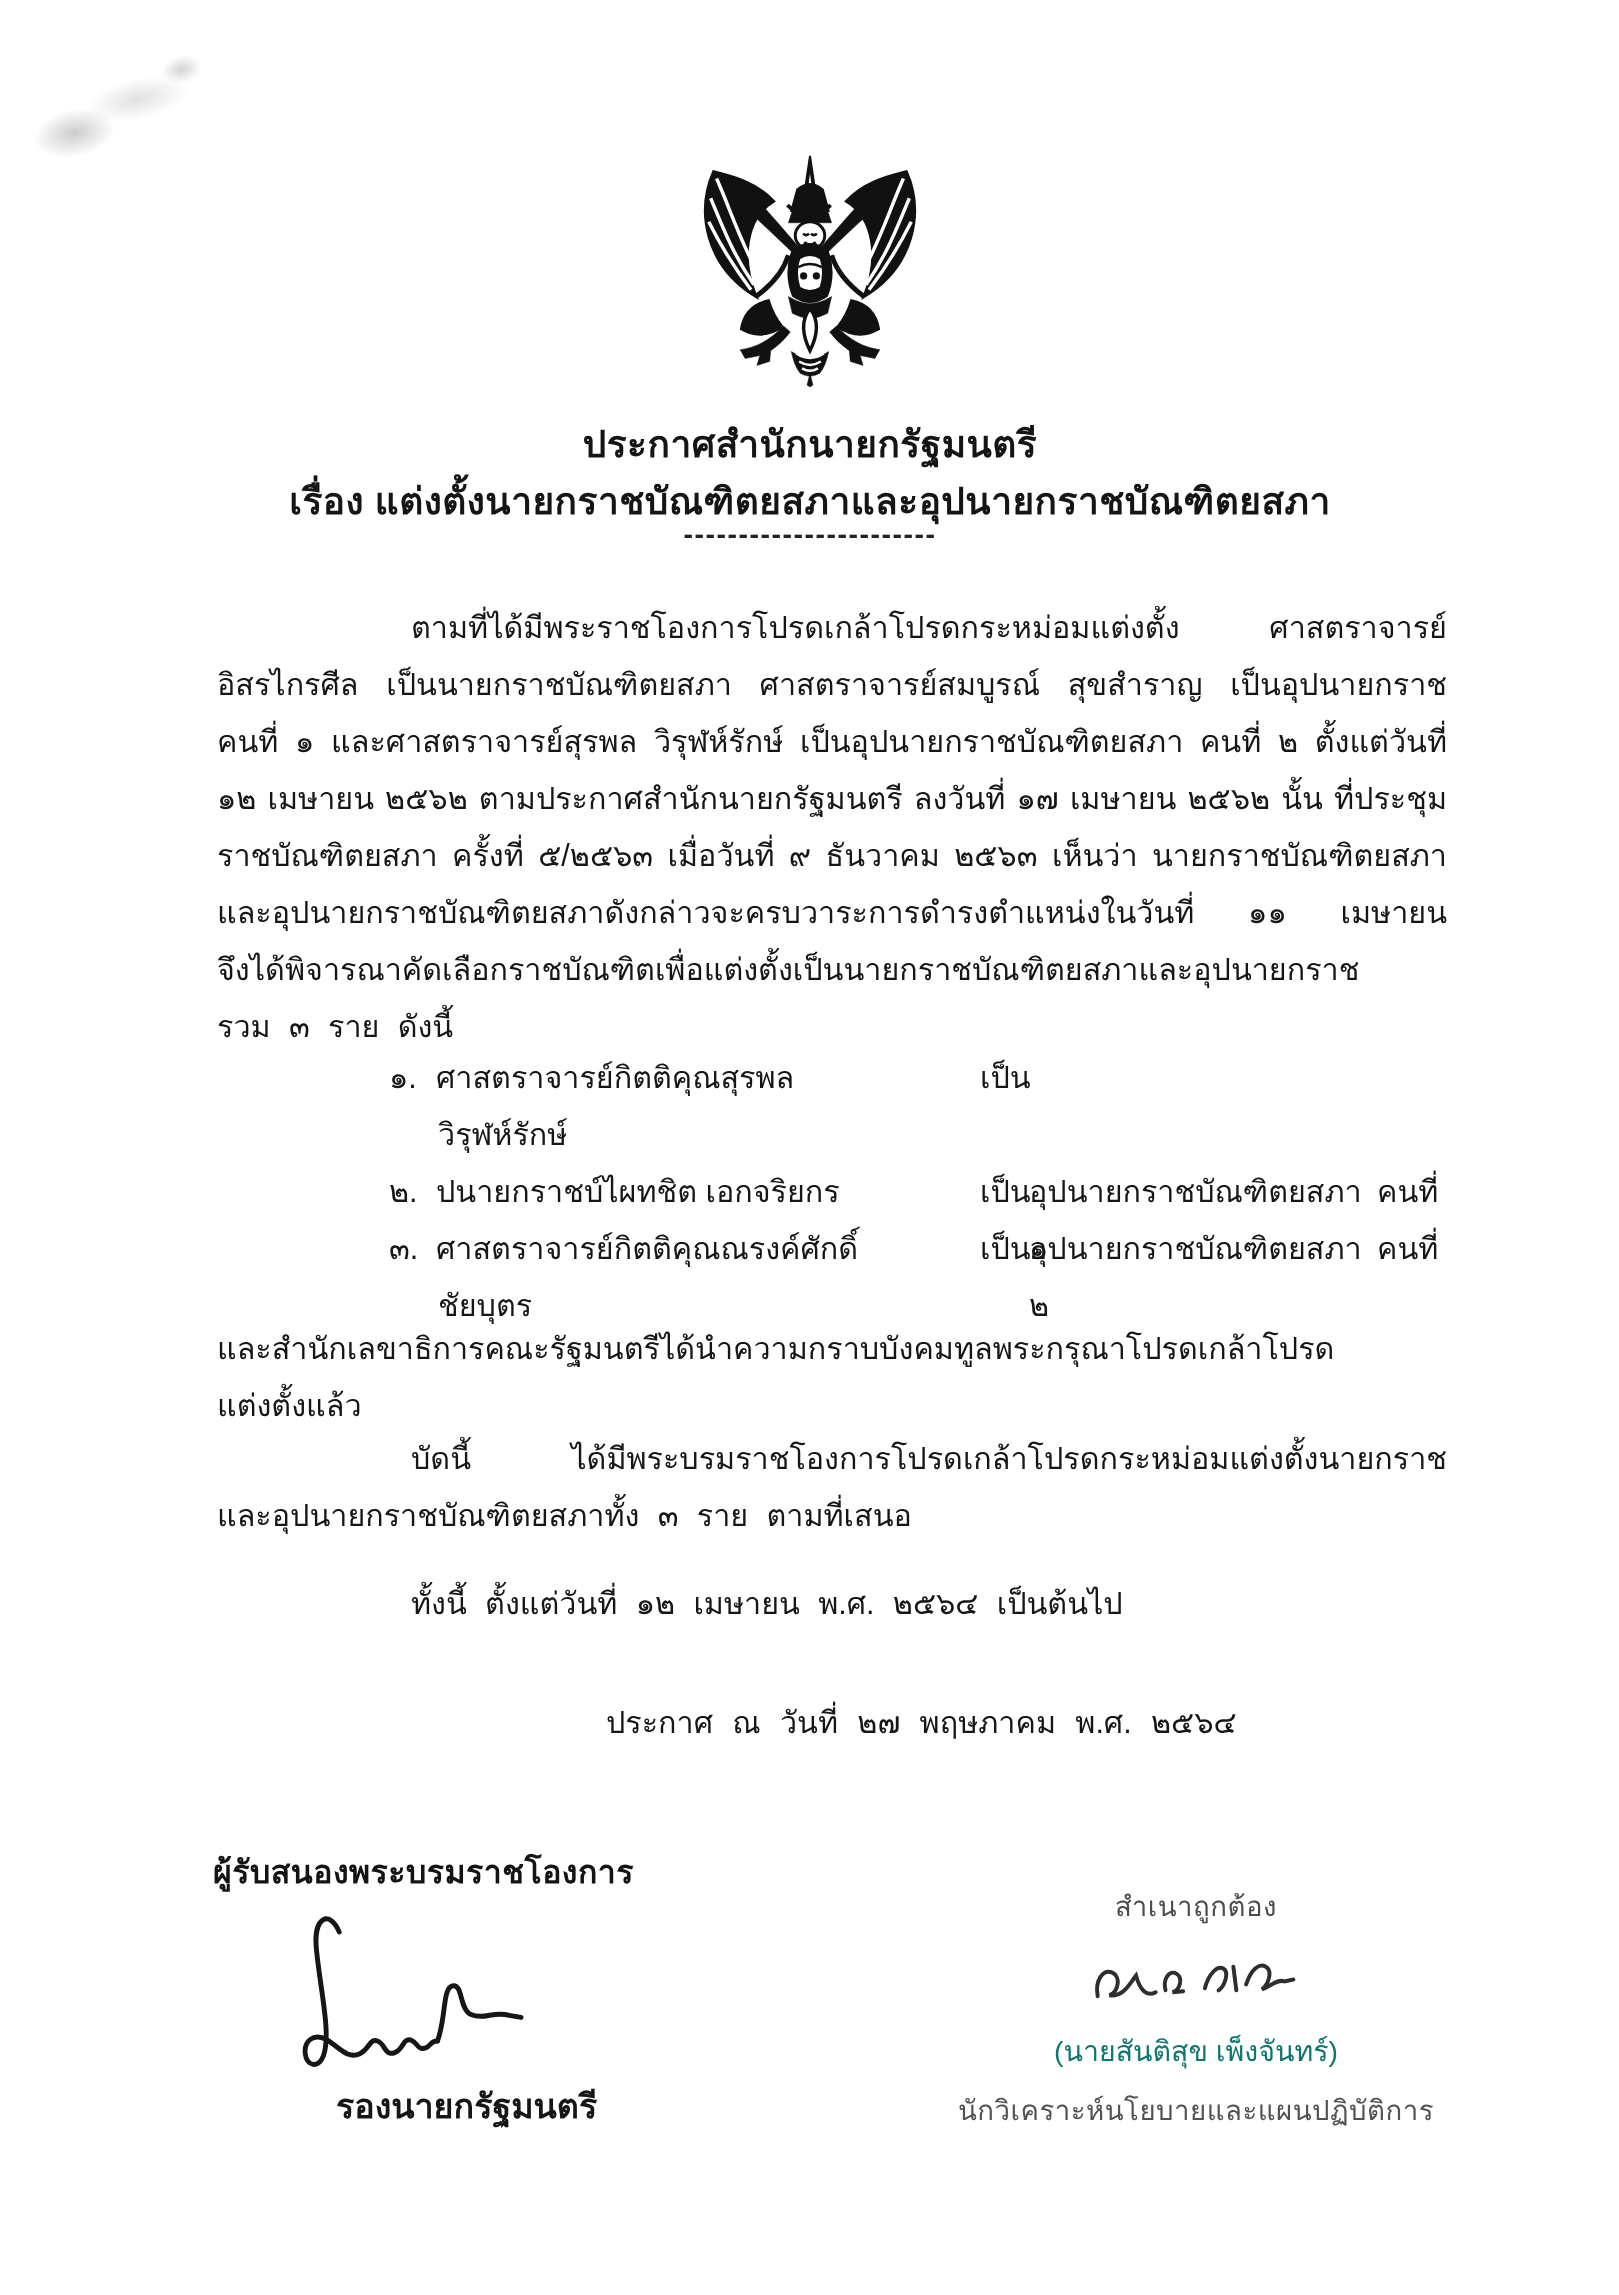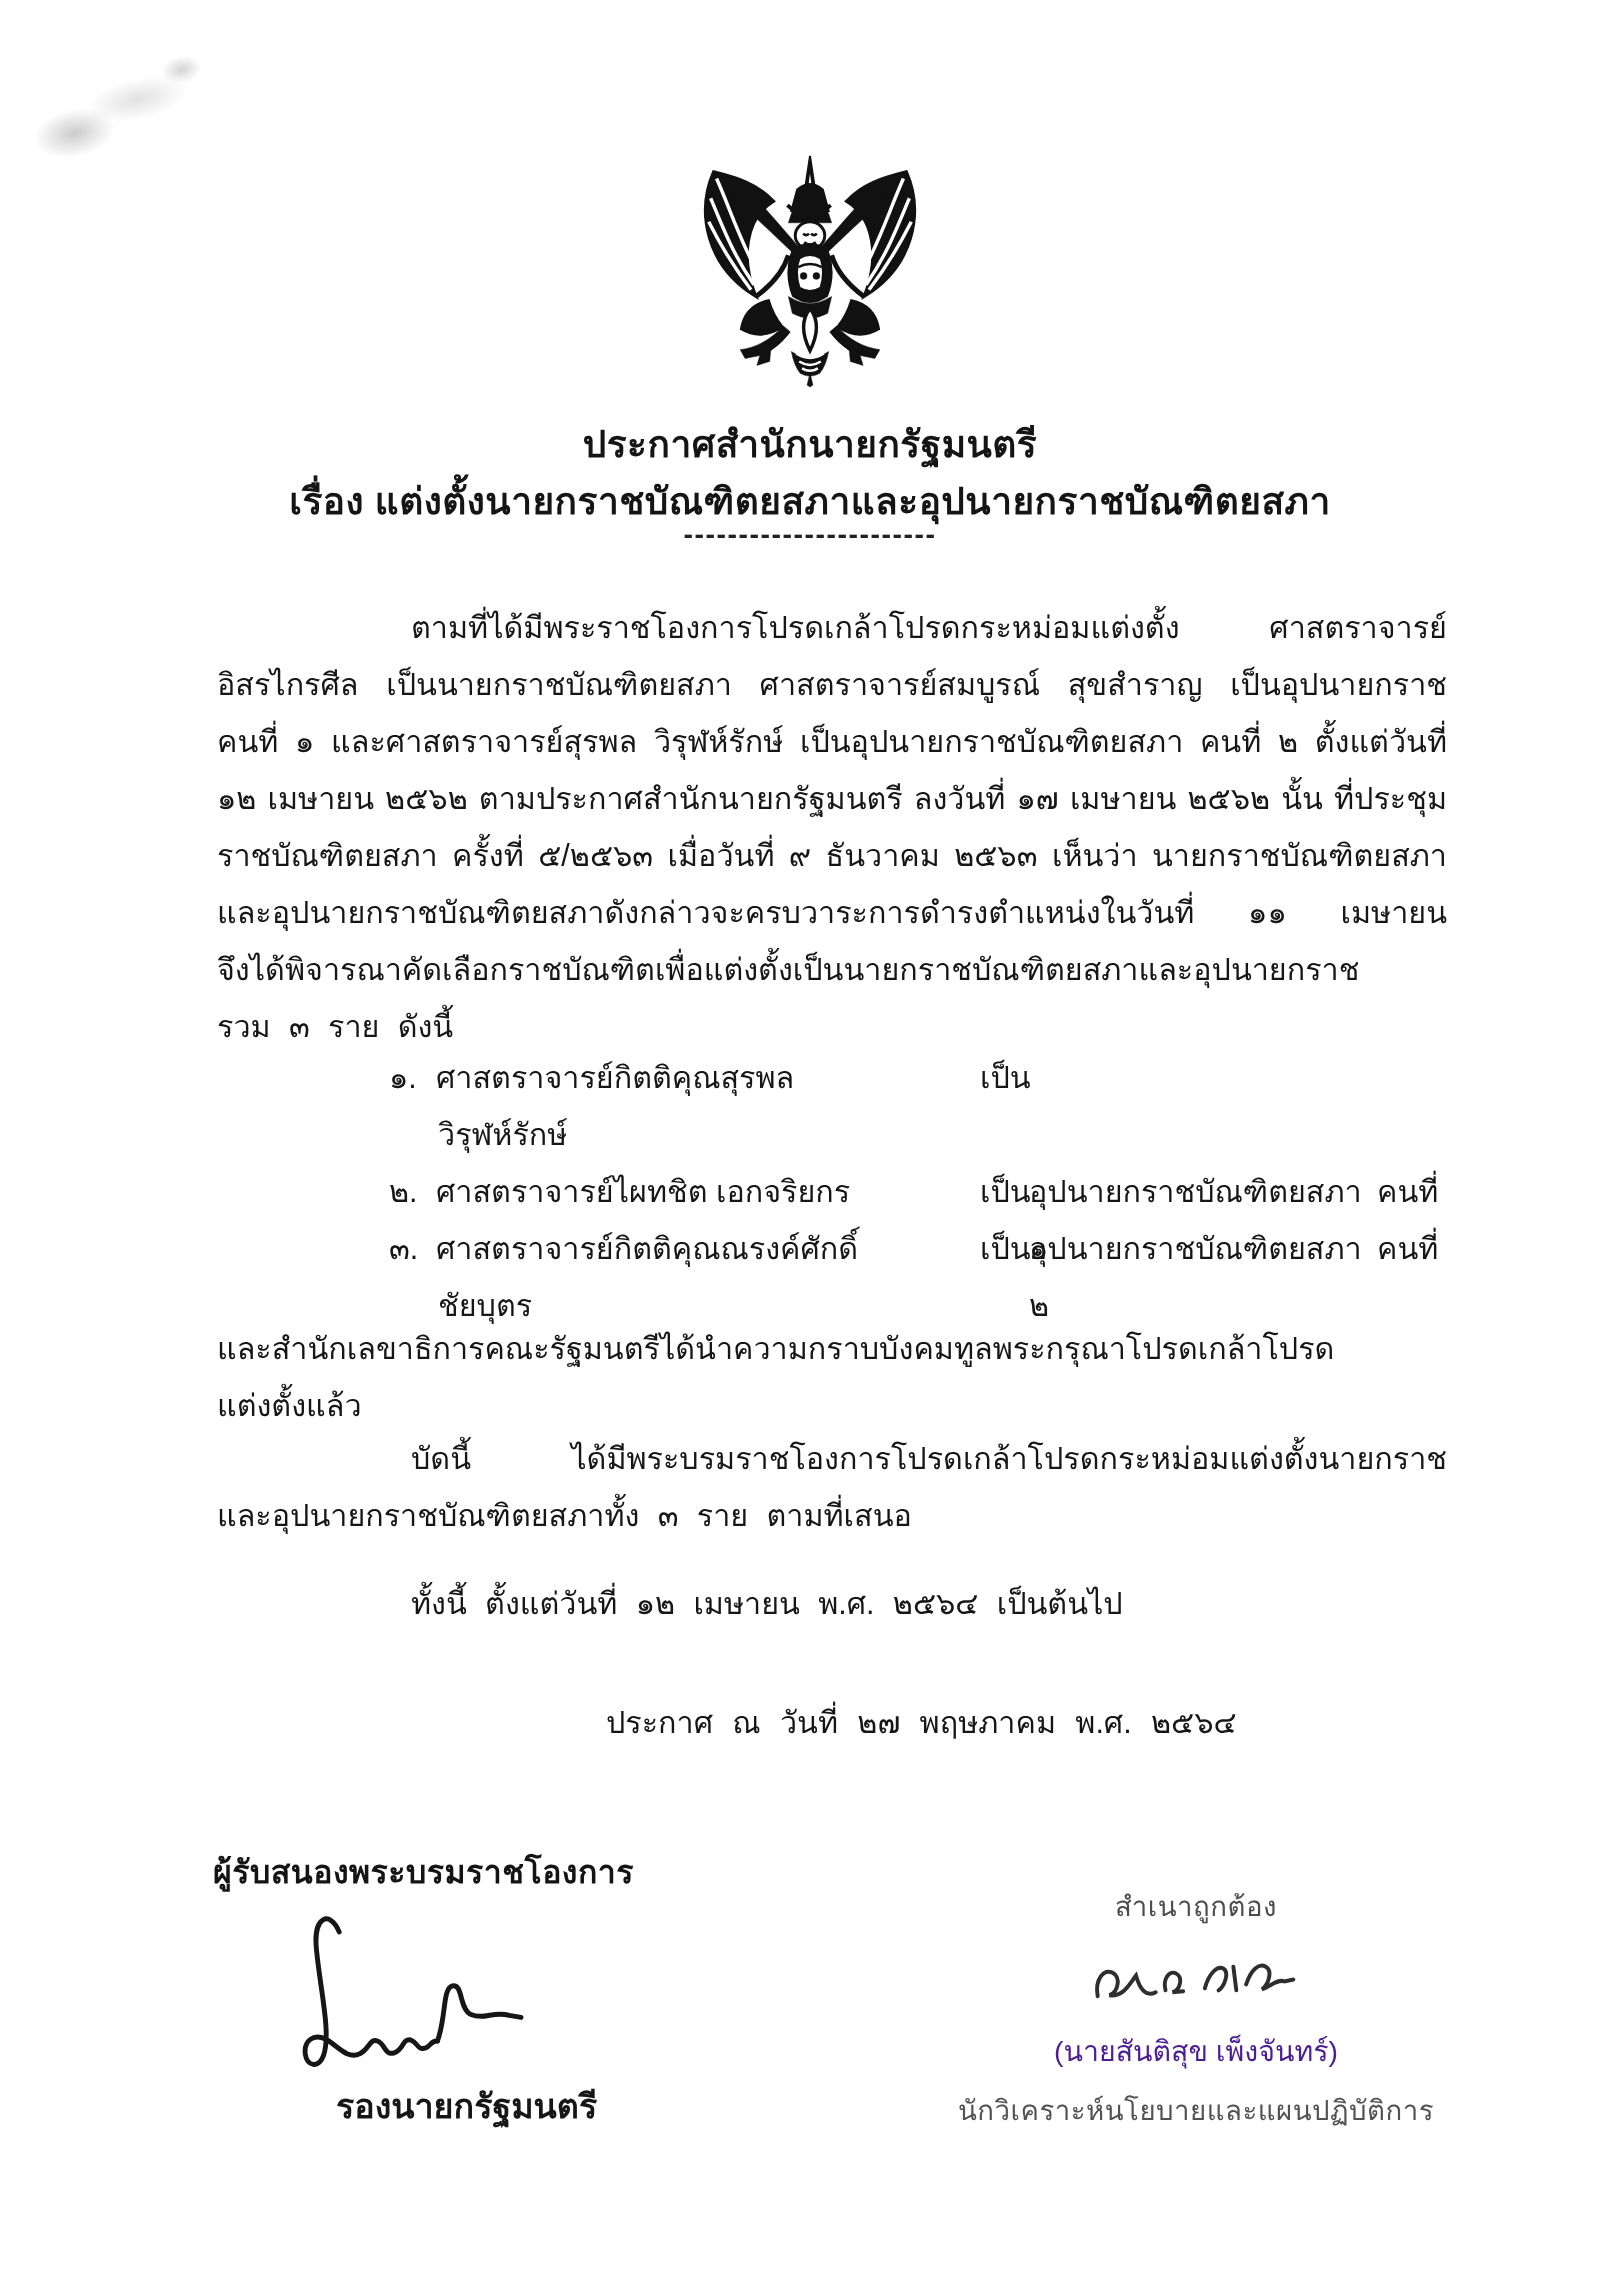--- a/index.html
+++ b/index.html
@@ -60,21 +60,21 @@
   .countersign-title{
     position:absolute;left:288px;top:2079px;
     font-size:34px;font-weight:bold;color:#161616;margin-left:48px;
   }
   .cert{
     position:absolute;left:955px;top:1884px;width:482px;
     text-align:center;
   }
   .cert-label{font-size:27.6px;color:#4c4c4c;letter-spacing:0.5px;}
   .sig-right{display:block;margin:8.9px auto 0 auto;width:236px;height:84px;}
-  .cert-name{font-size:28.5px;color:#4c1d95;margin-top:6.9px;}
+  .cert-name{font-size:28.5px;color:#0f766e;margin-top:6.9px;}
   .cert-pos{font-size:27.6px;color:#525252;margin-top:13.8px;letter-spacing:0.5px;}
 </style>
 </head>
 <body>
 
 <div class="page">
 
   <div class="smudge"></div>
 
   <svg class="emblem" viewBox="0 0 520 478" aria-hidden="true">
@@ -148,21 +148,21 @@
 
   <div class="block bodytext list">
     <div class="lrow">
       <span class="l-no">๑.</span>
       <span class="l-name">ศาสตราจารย์กิตติคุณสุรพล</span>
       <span class="l-verb">เป็น</span>
     </div>
     <div class="l-cont">วิรุฬห์รักษ์</div>
     <div class="lrow">
       <span class="l-no">๒.</span>
-      <span class="l-name">ศาสตราจารย์ไผทชิต เอกจริยกร</span>
+      <span class="l-name">ปนายกราชบ์ไผทชิต เอกจริยกร</span>
       <span class="l-verb">เป็น</span>
       <span class="l-pos">อุปนายกราชบัณฑิตยสภา คนที่ ๑</span>
     </div>
     <div class="lrow">
       <span class="l-no">๓.</span>
       <span class="l-name">ศาสตราจารย์กิตติคุณณรงค์ศักดิ์</span>
       <span class="l-verb">เป็น</span>
       <span class="l-pos">อุปนายกราชบัณฑิตยสภา คนที่ ๒</span>
     </div>
     <div class="l-cont">ชัยบุตร</div>

